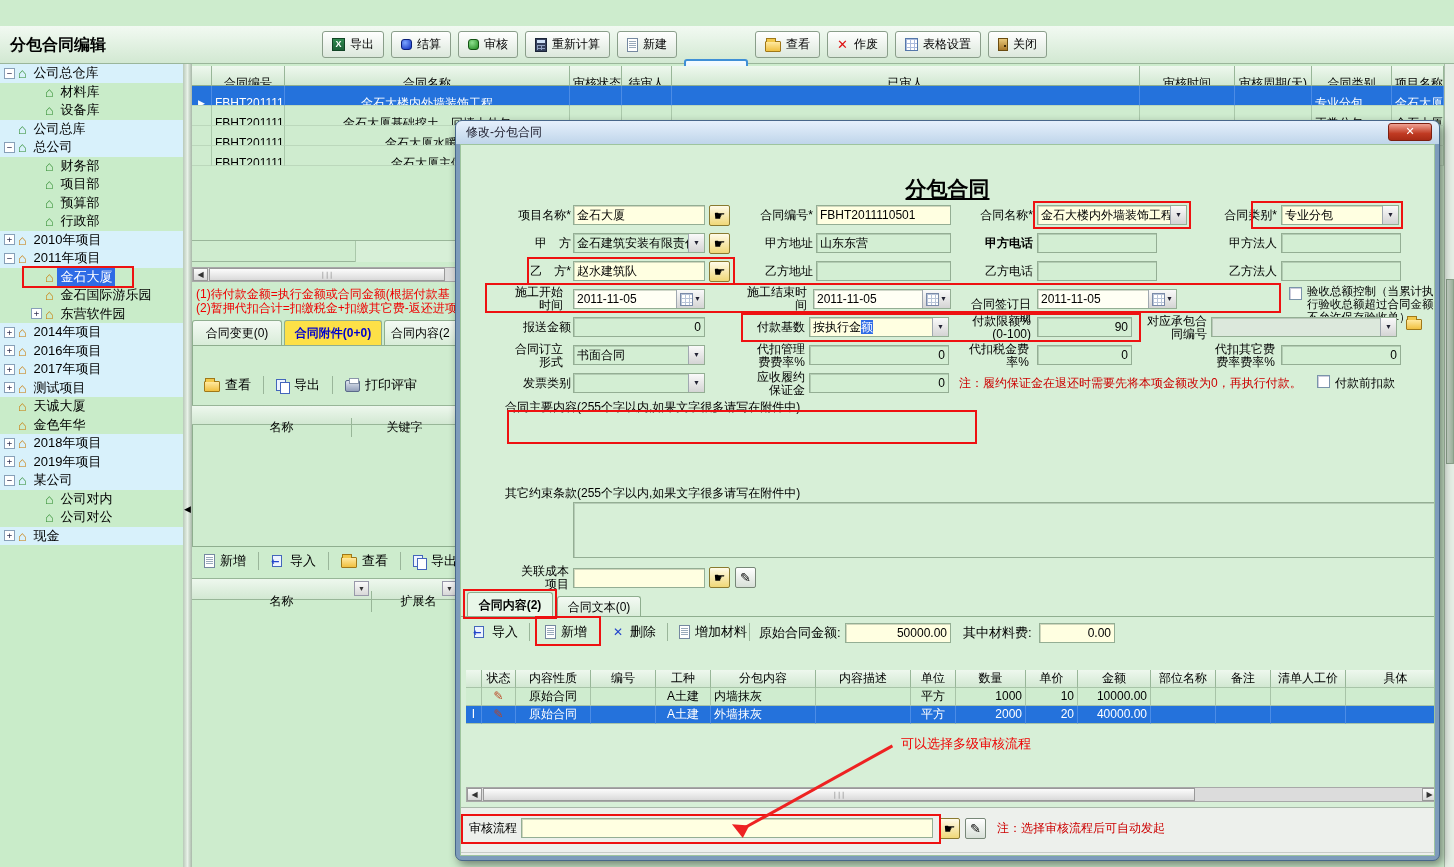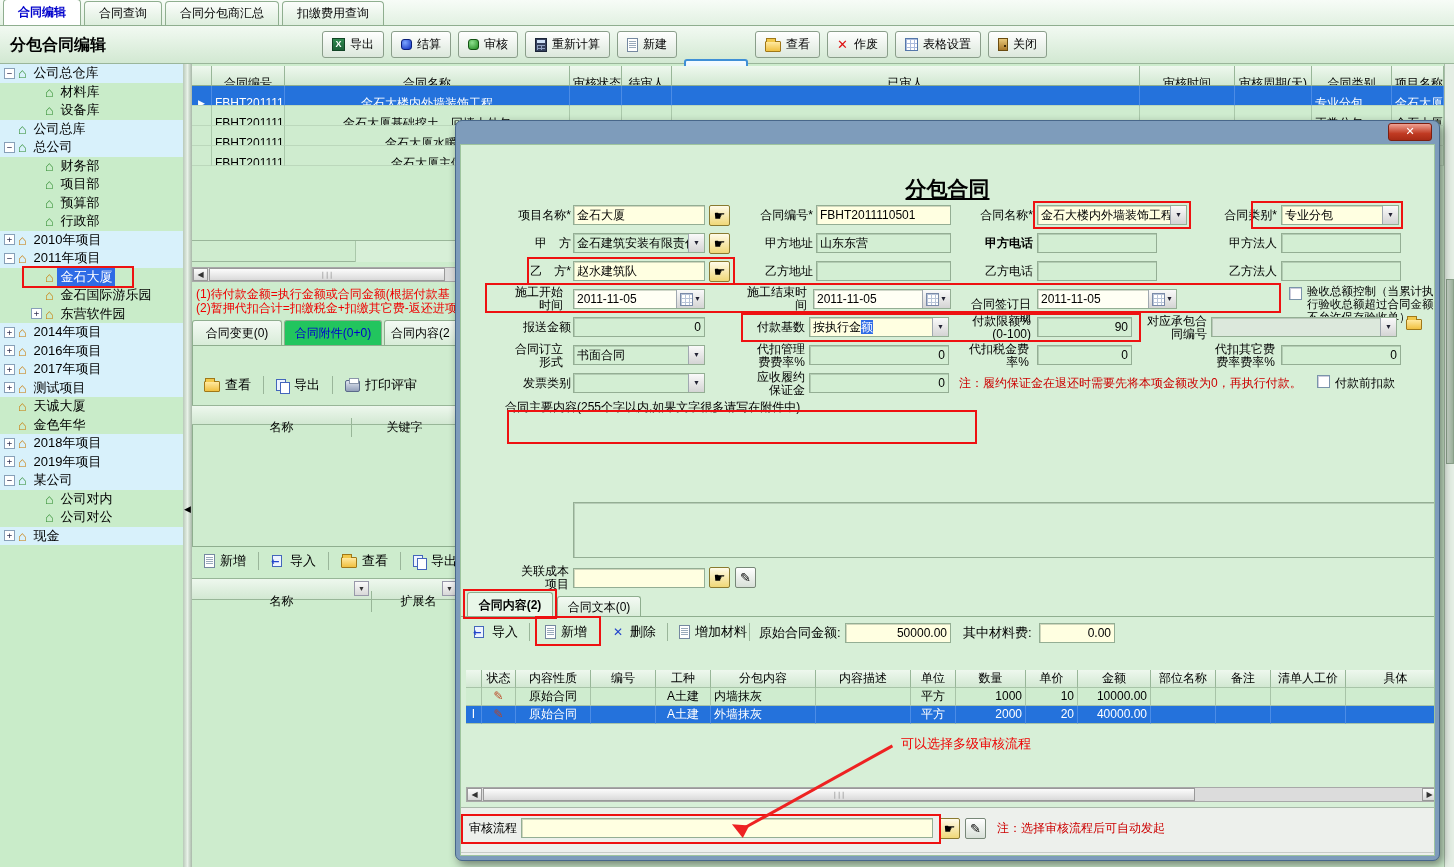--- a/index.html
+++ b/index.html
@@ -93,21 +93,21 @@
   .hs-arrow { position:absolute; top:0; width:15px; height:13px; background:linear-gradient(#fdfdfd,#d8d8d8); border:1px solid #999;
     font-size:8px; line-height:12px; text-align:center; color:#333; }
   .hs-thumb { position:absolute; top:0; height:13px; background:linear-gradient(#fcfcfc,#dadada); border:1px solid #999; }
   .hs-thumb::after { content:"|||"; display:block; text-align:center; font:7px/12px "DejaVu Sans Mono",monospace; color:#888; }
 
   .rednote { position:absolute; color:#ee0000; font-size:12px; white-space:nowrap; }
 
   
   .mtab { position:absolute; height:25px; line-height:24px; text-align:center; background:linear-gradient(#f4faf4,#d8ecd8);
     border:1px solid #8fae8f; border-bottom:none; border-radius:3px 3px 0 0; cursor:pointer; }
-  .mtab.active { background:#22c55e; color:#0000cc; font-weight:normal; }
+  .mtab.active { background:#fde047; color:#0000cc; font-weight:bold; }
   #attach-panel { position:absolute; left:192px; top:345px; width:266px; height:202px; background:#cfeccf; border:1px solid #8fae8f; }
   .panel-toolbar { position:absolute; display:flex; align-items:center; gap:8px; }
   .ptool { display:flex; align-items:center; gap:5px; font-size:13px; cursor:pointer; padding:2px 4px; }
   .psep { width:1px; height:18px; background:#9ab69a; }
   .phead { position:absolute; height:20px; background:linear-gradient(#eef8ee,#d2e8d2); border-top:1px solid #98b698; border-bottom:1px solid #98b698; }
   .phcell { position:absolute; top:12px; height:19px; line-height:19px; text-align:center; border-right:1px solid #98b698; }
   .ddmini { position:absolute; top:2px; width:15px; height:15px; background:linear-gradient(#fafafa,#d8d8d8); border:1px solid #99a; font-size:7px; line-height:14px; text-align:center; color:#333; }
 
   
   #vscroll { position:absolute; left:1444px; top:64px; width:10px; bottom:0; background:#e4eee4; border-left:1px solid #a8bca8; }
@@ -163,26 +163,20 @@
 
   #dlg-bottombar { position:absolute; left:0; right:0; top:662px; height:79px; background:#edf0ec; border-top:1px solid #aab8aa; }
   .textarea { position:absolute; background:#d7efd7; border:1px solid #94ae94; box-shadow:inset 1px 1px 0 rgba(120,140,120,.35);
     font-size:12px; padding:2px 4px; line-height:15px; }
 </style>
 </head>
 <body>
 
 <div id="screen">
 
-  <div id="tabstrip">
-      <div class="ttab active">合同编辑</div>
-      <div class="ttab">合同查询</div>
-      <div class="ttab">合同分包商汇总</div>
-      <div class="ttab">扣缴费用查询</div>
-    </div>
 
   <div id="pagebar">
     <div id="page-title">分包合同编辑</div>
     <div id="toolbar">
         <div class="tbtn">
           <span class="ic ic-excel"></span>
           <span>导出</span>
         </div>
         <div class="tbtn">
           <span class="ic ic-dot-blue"></span>
@@ -512,20 +506,21 @@
     <div class="ddmini" style="left:162px;">▼</div>
     <div class="phcell" style="left:188px; width:78px; height:21px; line-height:21px;">扩展名</div>
     <div class="ddmini" style="left:250px;">▼</div>
   </div>
 
   <div id="vscroll">
     <div id="vthumb"></div>
   </div>
 
   <div id="dialog">
+    <div id="dlg-title">修改-分包合同</div>
     <div id="dlg-close">✕</div>
     <div id="dlg-body">
 
       <div id="dlg-heading">分包合同</div>
 
       <div class="lbl" style="left:44px; top:64px; width:66px;">项目名称*</div>
       <div class="inp" style="left:112px; top:60px; width:132px;">金石大厦</div>
       <div class="sbtn" style="left:248px; top:60px;">☛</div>
       <div class="lbl" style="left:288px; top:64px; width:64px;">合同编号*</div>
       <div class="inp" style="left:355px; top:60px; width:135px;">FBHT2011110501</div>
@@ -622,20 +617,21 @@
       </div>
       <div class="lbl" style="left:286px; top:226px; width:58px;">应收履约保证金</div>
       <div class="inp green num" style="left:348px; top:228px; width:140px;">0</div>
       <div class="lbl left" style="left:498px; top:232px; width:400px; color:#cc0000;">注：履约保证金在退还时需要先将本项金额改为0，再执行付款。</div>
       <div class="cbx" style="left:856px; top:230px;"></div>
       <div class="lbl left" style="left:874px; top:232px; width:80px;">付款前扣款</div>
 
       <div class="lbl left" style="left:44px; top:256px; width:420px;">合同主要内容(255个字以内,如果文字很多请写在附件中)</div>
       <div class="redbox" style="left:46px; top:265px; width:470px; height:34px;"></div>
 
+      <div class="lbl left" style="left:44px; top:342px; width:420px;">其它约束条款(255个字以内,如果文字很多请写在附件中)</div>
       <div class="textarea" style="left:112px; top:357px; width:862px; height:56px;"></div>
 
       <div class="lbl" style="left:52px; top:420px; width:56px;">关联成本项目</div>
       <div class="inp" style="left:112px; top:423px; width:132px;"></div>
       <div class="sbtn" style="left:248px; top:422px;">☛</div>
       <div class="sbtn gray" style="left:274px; top:422px;">✎</div>
 
       <div class="dtab active" style="left:6px; top:447px; width:86px;">合同内容(2)</div>
       <div class="dtab" style="left:96px; top:451px; width:84px; height:21px; line-height:20px;">合同文本(0)</div>
       <div class="redbox" style="left:2px; top:444px; width:94px; height:30px;"></div>

